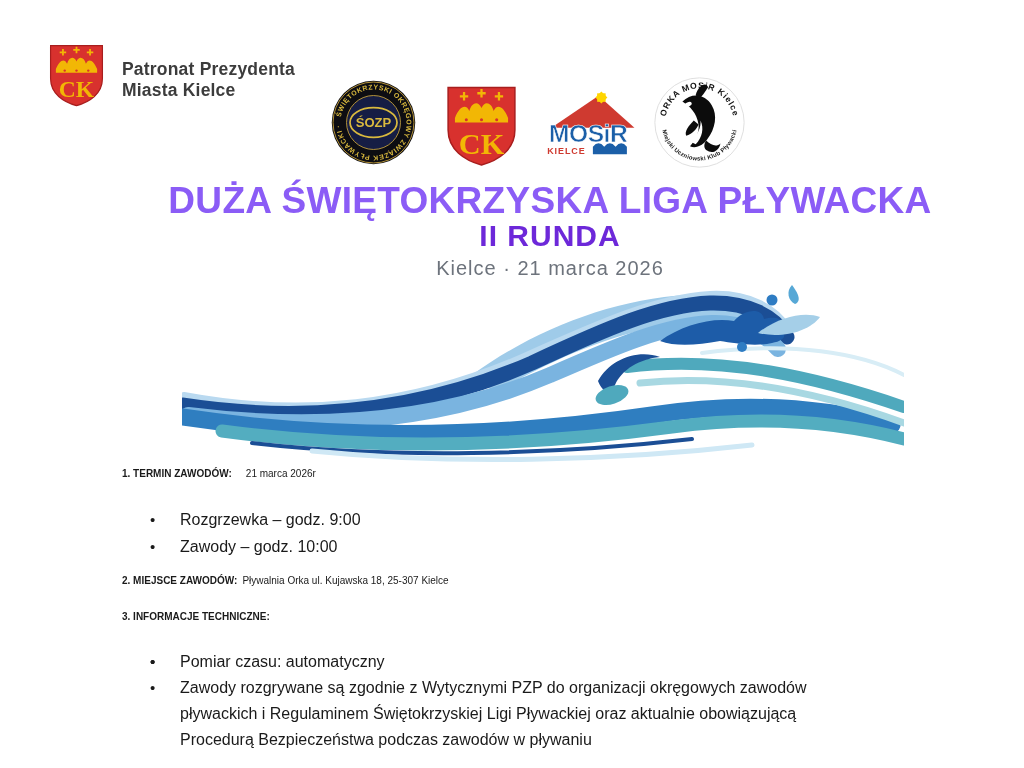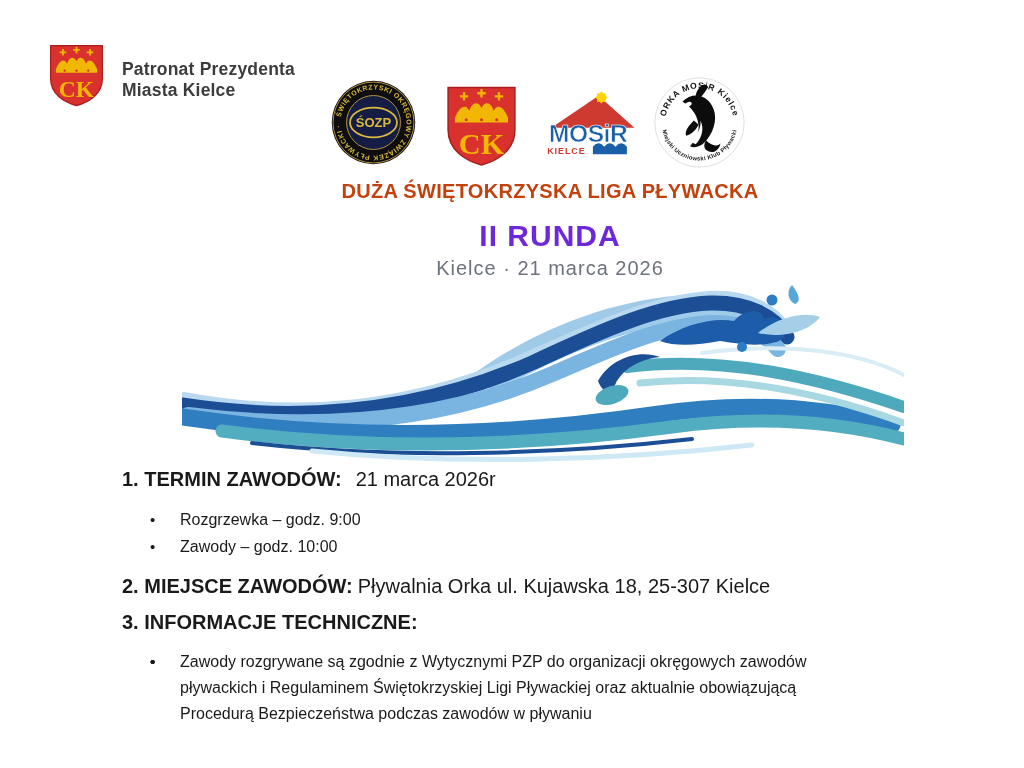--- a/index.html
+++ b/index.html
@@ -14,31 +14,31 @@
 
   
   .logo-sozp  { position:absolute; left:330px; top:79px;  width:87px; height:87px; }
   .logo-ck    { position:absolute; left:443px; top:83px;  width:77px; height:85px; }
   .logo-mosir { position:absolute; left:543px; top:90px;  width:96px; height:68px; }
   .logo-orka  { position:absolute; left:652px; top:75px;  width:95px; height:95px; }
 
   
   .title-wrap { position:absolute; left:80px; top:0; width:940px; text-align:center; }
   .title-line1 { position:absolute; left:0; top:180px; width:100%;
-                 font-size:20px; font-weight:bold; color:#c2410c; letter-spacing:0.3px; }
+                 font-size:37px; font-weight:bold; color:#8b5cf6; letter-spacing:0.3px; }
   .title-line2 { position:absolute; left:0; top:219px; width:100%;
                  font-size:30px; font-weight:bold; color:#6d28d9; letter-spacing:1px; }
   .title-sub   { position:absolute; left:0; top:257px; width:100%;
                  font-size:20px; font-weight:400; color:#6d737c; letter-spacing:1px; }
 
   
   .wave { position:absolute; left:182px; top:283px; width:722px; height:183px; }
 
   
-  .sec-heading { position:absolute; left:122px; font-size:20px; color:#1a1a1a; white-space:nowrap; }
+  .sec-heading { position:absolute; left:122px; font-size:10px; color:#1a1a1a; white-space:nowrap; }
   .sec-heading .lbl { font-weight:bold; }
   .sec-heading .col { font-weight:bold; }
   .sec-heading .val { font-weight:normal; }
   .sec1 { top:468px; } .sec1 .val { margin-left:14px; }
   .sec2 { top:575px; } .sec2 .val { margin-left:5px; }
   .sec3 { top:611px; }
 
   .blist { position:absolute; left:122px; list-style:none; color:#1a1a1a; font-size:16px; }
   .blist1 { top:506px; }
   .blist1 li { line-height:27px; }
@@ -175,17 +175,17 @@
 
   <div class="sec-heading sec2">
     <span class="lbl">2. MIEJSCE ZAWODÓW</span><span class="col">:</span><span class="val">Pływalnia Orka ul. Kujawska 18, 25-307 Kielce</span>
   </div>
 
   <div class="sec-heading sec3">
     <span class="lbl">3. INFORMACJE TECHNICZNE</span><span class="col">:</span>
   </div>
   <ul class="blist blist3">
     <li><span class="dot">•</span></li>
-    <li><span class="dot">•</span></li>
+    <li><span class="dot">•</span><span>Pomiar czasu: automatyczny</span></li>
     <li><span class="dot">•</span><span>Zawody rozgrywane są zgodnie z Wytycznymi PZP do organizacji okręgowych zawodów pływackich i Regulaminem Świętokrzyskiej Ligi Pływackiej oraz aktualnie obowiązującą Procedurą Bezpieczeństwa podczas zawodów w pływaniu</span></li>
   </ul>
 
 </div>
 
 </body></html>

